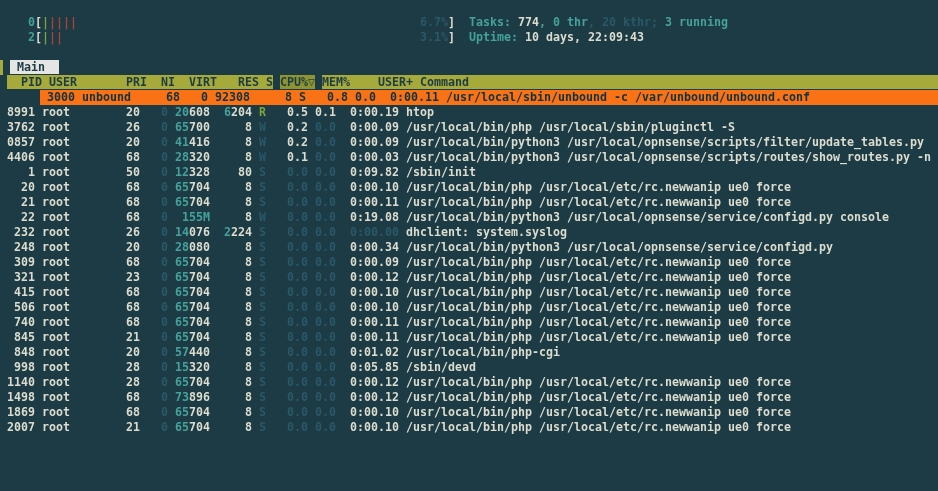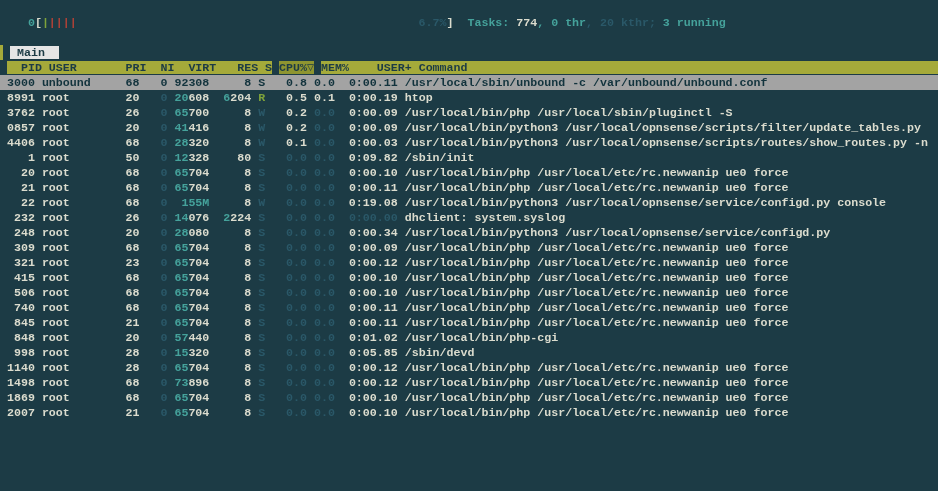--- a/index.html
+++ b/index.html
@@ -7,47 +7,48 @@
     position:relative;
     width:938px;height:491px;
     background:#1c3b45;
     overflow:hidden;
     font-family:"DejaVu Sans Mono", monospace;
     font-size:11.63px;
     font-weight:bold;
     line-height:15px;
     cursor:default;
   }
-  .line{height:15px;white-space:pre;font-family:Liberation Mono, monospace;}
+  .line{height:15px;white-space:pre;}
   .line span{white-space:pre;}
   
   .t   {color:#45a29b;}            
   .b   {color:#dbdcce;}            
   .d   {color:#2a5868;}            
   .g   {color:#aeb6ac;}            
   .r   {color:#ae4237;}            
   .grn {color:#7ea33b;}            
   .y   {color:#b2a83b;}            
   .m   {color:#8e4d94;}            
   
   .hdr {background:#a5aa3a;color:#1c3b45;margin-left:7px;}
   .hdrS{background:#8e9530;color:#1c3b45;margin-top:19px;}
   .tab {background:#e5e5e5;color:#1c3b45;}
   .sliver{display:inline-block;width:3px;height:15px;background:#a5aa3a;vertical-align:top;}
   
-  .sel{background:#a3a3a3;}
+  .sel{background:#f97316;margin-left:40px;}
   .sel span{color:#12333d !important;}
 </style>
 </head>
 <body>
 
 <div class="term">
   <div id="screen">
       <div class="line"></div>
       <div class="line"><span class="t">    0</span><span class="b">[</span><span class="grn">|</span><span class="r">||||</span><span>                                                 </span><span class="d">6.7%</span><span class="b">]</span><span>  </span><span><span class="t">Tasks: </span><span class="b">774</span><span class="t">, </span><span class="t">0 thr</span><span class="d">, 20 kthr</span><span class="d">; </span><span class="t">3 running</span></span></div>
+      <div class="line"><span class="t">    2</span><span class="b">[</span><span class="grn">|</span><span class="r">||</span><span>                                                   </span><span class="d">3.1%</span><span class="b">]</span><span>  </span><span><span class="t">Uptime: </span><span class="b">10 days, 22:09:43</span></span></div>
       <div class="line"></div>
       <div class="line"><span class="sliver"></span><span> </span><span class="tab"> Main  </span></div>
       <div class="line"><span class="hdr">  PID USER       PRI  NI  VIRT   RES S</span><span> </span><span class="hdrS">CPU%<span class="hdrS">▽</span></span><span class="hdr">MEM%    USER+ Command                                                                     </span></div>
       <div class="line sel"><span class="b"> 3000</span><span> </span><span class="b">unbound   </span><span class="b">  68</span><span class="d">   0</span><span> </span><span class="t">92</span><span class="b">308</span><span>     </span><span class="t"></span><span class="b">8</span><span> </span><span class="d">S</span><span class="b">   0.8</span><span class="d"> 0.0</span><span class="b">  0:00.11</span><span> </span><span class="b">/usr/local/sbin/unbound -c /var/unbound/unbound.conf</span></div>
       <div class="line"><span class="b"> 8991</span><span> </span><span class="b">root      </span><span class="b">  20</span><span class="d">   0</span><span> </span><span class="t">20</span><span class="b">608</span><span>  </span><span class="t">6</span><span class="b">204</span><span> </span><span class="grn">R</span><span class="b">   0.5</span><span class="b"> 0.1</span><span class="b">  0:00.19</span><span> </span><span class="b">htop</span></div>
       <div class="line"><span class="b"> 3762</span><span> </span><span class="b">root      </span><span class="b">  26</span><span class="d">   0</span><span> </span><span class="t">65</span><span class="b">700</span><span>     </span><span class="t"></span><span class="b">8</span><span> </span><span class="d">W</span><span class="b">   0.2</span><span class="d"> 0.0</span><span class="b">  0:00.09</span><span> </span><span class="b">/usr/local/bin/php /usr/local/sbin/pluginctl -S</span></div>
       <div class="line"><span class="b"> 0857</span><span> </span><span class="b">root      </span><span class="b">  20</span><span class="d">   0</span><span> </span><span class="t">41</span><span class="b">416</span><span>     </span><span class="t"></span><span class="b">8</span><span> </span><span class="d">W</span><span class="b">   0.2</span><span class="d"> 0.0</span><span class="b">  0:00.09</span><span> </span><span class="b">/usr/local/bin/python3 /usr/local/opnsense/scripts/filter/update_tables.py</span></div>
       <div class="line"><span class="b"> 4406</span><span> </span><span class="b">root      </span><span class="b">  68</span><span class="d">   0</span><span> </span><span class="t">28</span><span class="b">320</span><span>     </span><span class="t"></span><span class="b">8</span><span> </span><span class="d">W</span><span class="b">   0.1</span><span class="d"> 0.0</span><span class="b">  0:00.03</span><span> </span><span class="b">/usr/local/bin/python3 /usr/local/opnsense/scripts/routes/show_routes.py -n</span></div>
       <div class="line"><span class="b">    1</span><span> </span><span class="b">root      </span><span class="b">  50</span><span class="d">   0</span><span> </span><span class="t">12</span><span class="b">328</span><span>    </span><span class="t"></span><span class="b">80</span><span> </span><span class="d">S</span><span class="d">   0.0</span><span class="d"> 0.0</span><span class="b">  0:09.82</span><span> </span><span class="b">/sbin/init</span></div>
       <div class="line"><span class="b">   20</span><span> </span><span class="b">root      </span><span class="b">  68</span><span class="d">   0</span><span> </span><span class="t">65</span><span class="b">704</span><span>     </span><span class="t"></span><span class="b">8</span><span> </span><span class="d">S</span><span class="d">   0.0</span><span class="d"> 0.0</span><span class="b">  0:00.10</span><span> </span><span class="b">/usr/local/bin/php /usr/local/etc/rc.newwanip ue0 force</span></div>

